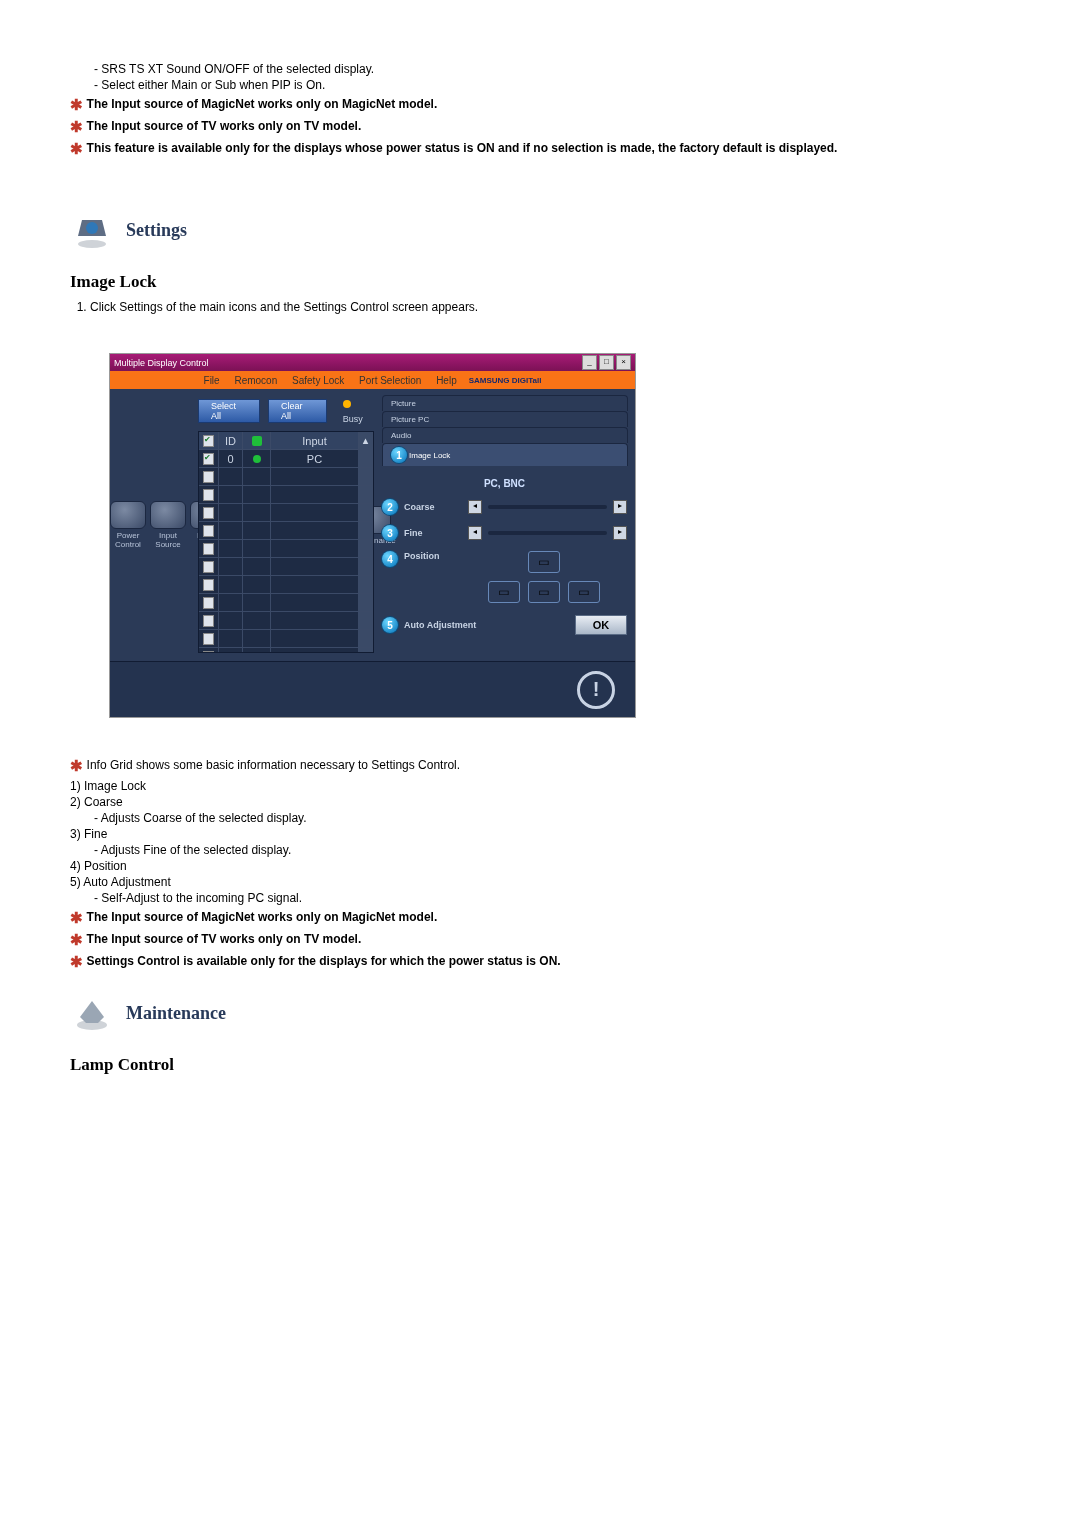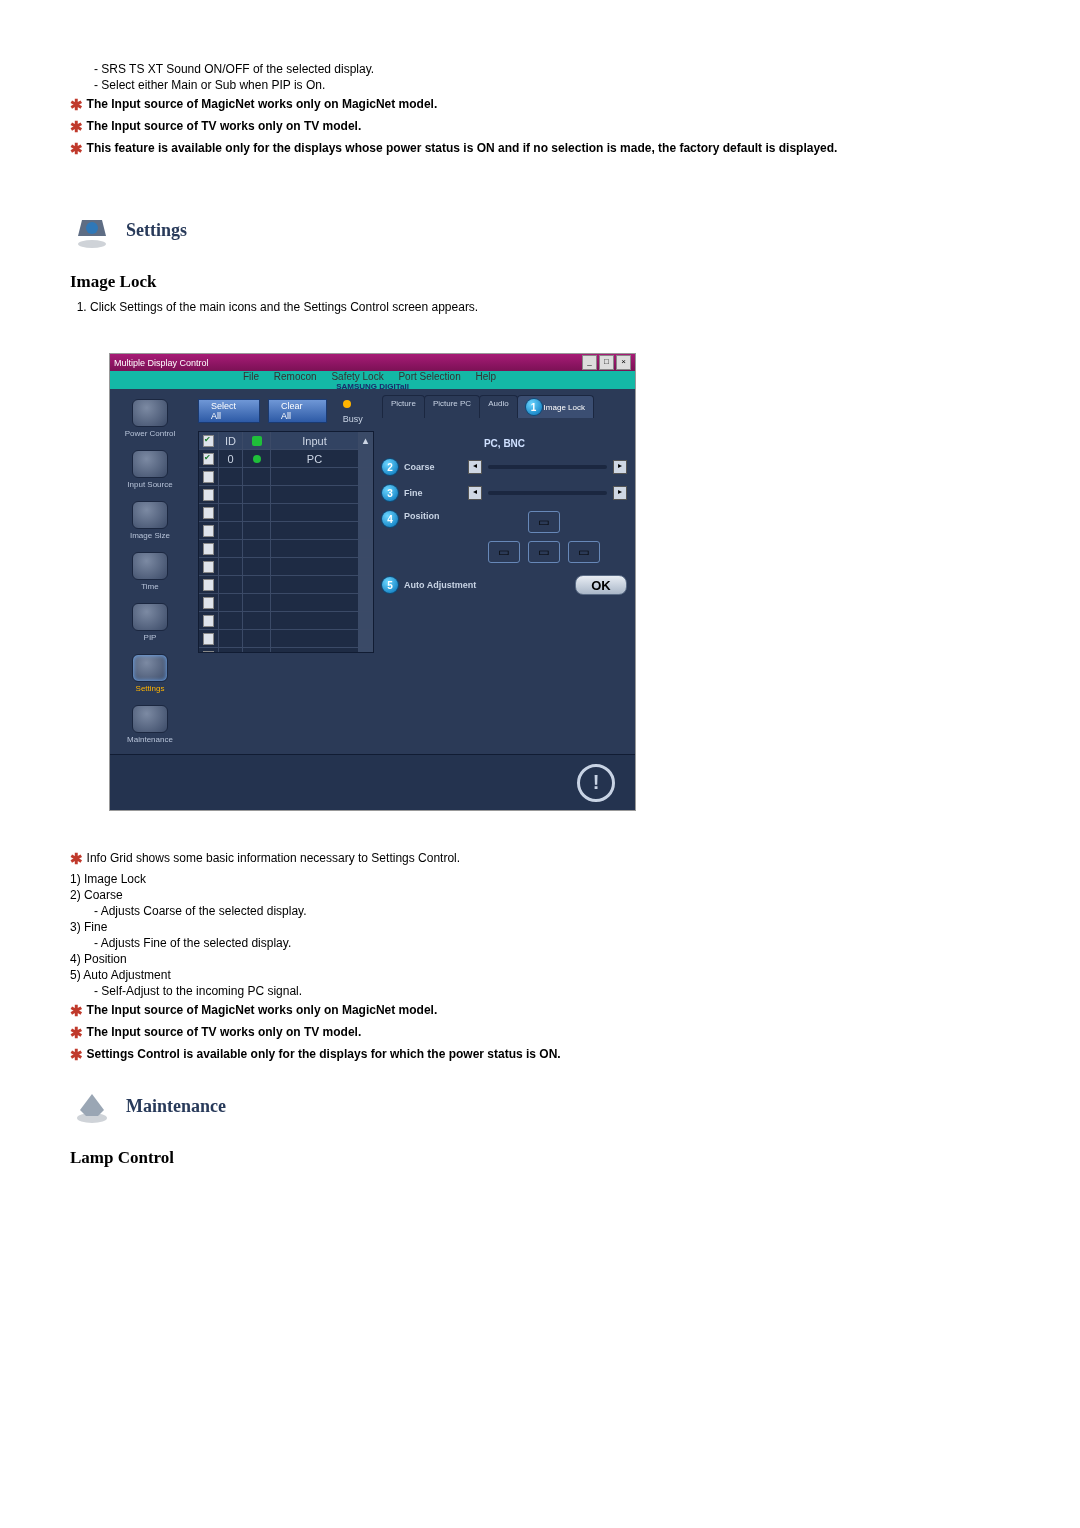--- a/index.html
+++ b/index.html
@@ -77,38 +77,37 @@
   justify-content:space-between;
 }
 .ss-winbtns {
   display:flex; gap:2px;
 }
 .ss-winbtn {
   width:13px;height:13px;background:#ddd;border:1px solid #888;
   font-size:8px; line-height:11px; text-align:center; color:#000;
 }
 .ss-menubar {
-  height:18px; background:#14b8a6;
+  height:18px; background:#f97316;
   display:flex; align-items:center;
   font-size:10px; color:#333;
   padding-left:6px;
-  justify-content:space-between;
-  flex-direction:column;
+  justify-content:center;
 }
 .ss-menubar .menus span{ margin-right:12px; }
 .ss-brand { font-size:8px; color:#1a2a6c; margin-right:6px; font-weight:bold;}
 .ss-body {
   background:#2b3a57;
   display:flex;
   position:relative;
 }
 .ss-sidebar {
   width:80px;
   padding:6px 0;
-  display:flex; flex-direction:column; align-items:center;
+  display:flex; flex-direction:row; align-items:center;
   gap:4px;
 }
 .sb-item {
   width:70px; text-align:center; padding:4px 0;
 }
 .sb-icon {
   width:34px;height:26px;margin:0 auto 2px auto;
   background:radial-gradient(circle at 40% 30%, #7c8aa3, #3b4a67);
   border-radius:6px;
   border:1px solid #1b2740;
@@ -151,21 +150,21 @@
 .col-in{flex:1;}
 .col-srl{width:14px;background:#3a4a67;}
 .grid-head{background:#324362;}
 .chk{width:10px;height:10px;border:1px solid #888;background:#dfe4ec;}
 .chk.on::after{content:"✔";font-size:8px;color:#1a7a2a;display:block;line-height:8px;}
 .dot-g{width:8px;height:8px;border-radius:50%;background:#1fbf3a;}
 .ss-right {
   width:245px;
   padding:6px 8px 8px 0;
 }
-.tabs-row{display:flex;gap:0;margin-bottom:20px;}
+.tabs-row{display:flex;gap:0;margin-bottom:12px;flex-direction:column;}
 .tab{
   font-size:8px;color:#c8d3e4;
   padding:3px 8px; background:#2b3a57;
   border:1px solid #1b2740; border-bottom:none;
   border-radius:4px 4px 0 0;
   margin-right:-1px;
 }
 .tab.active{background:#3b4e72;color:#fff;}
 .panel-title{color:#cfe0ff;font-size:10px;font-weight:bold;text-align:center;margin:8px 0 10px 0;}
 .ctrl-row{display:flex;align-items:center;margin:10px 0;gap:6px;}
@@ -182,21 +181,21 @@
   border-radius:2px;
 }
 .sl-btn{
   width:12px;height:12px;background:#cfd7e4;border:1px solid #555;
   font-size:8px;text-align:center;line-height:10px;color:#000;
 }
 .pos-grid{display:grid;grid-template-columns:34px 34px 34px;grid-template-rows:24px 24px;gap:6px;margin-left:20px;}
 .pos-btn{width:30px;height:20px;background:#2b3a57;border:1px solid #6788b8;border-radius:3px;display:flex;align-items:center;justify-content:center;}
 .ok-btn{
   width:50px;height:18px;background:linear-gradient(#e8edf4,#aab7c8);
-  border:1px solid #5a6b85;border-radius:8px;font-size:13px;color:#000;
+  border:1px solid #5a6b85;border-radius:0;font-size:11px;color:#000;
   display:flex;align-items:center;justify-content:center;font-weight:bold;
   margin-left:auto;
 }
 .ss-footer{
   height:55px;background:#24334f;border-top:1px solid #111c33;
   display:flex;align-items:center;justify-content:flex-end;padding-right:20px;
 }
 .warn-icon{
   width:32px;height:32px;border-radius:50%;
   border:3px solid #c8d3e4;color:#c8d3e4;

